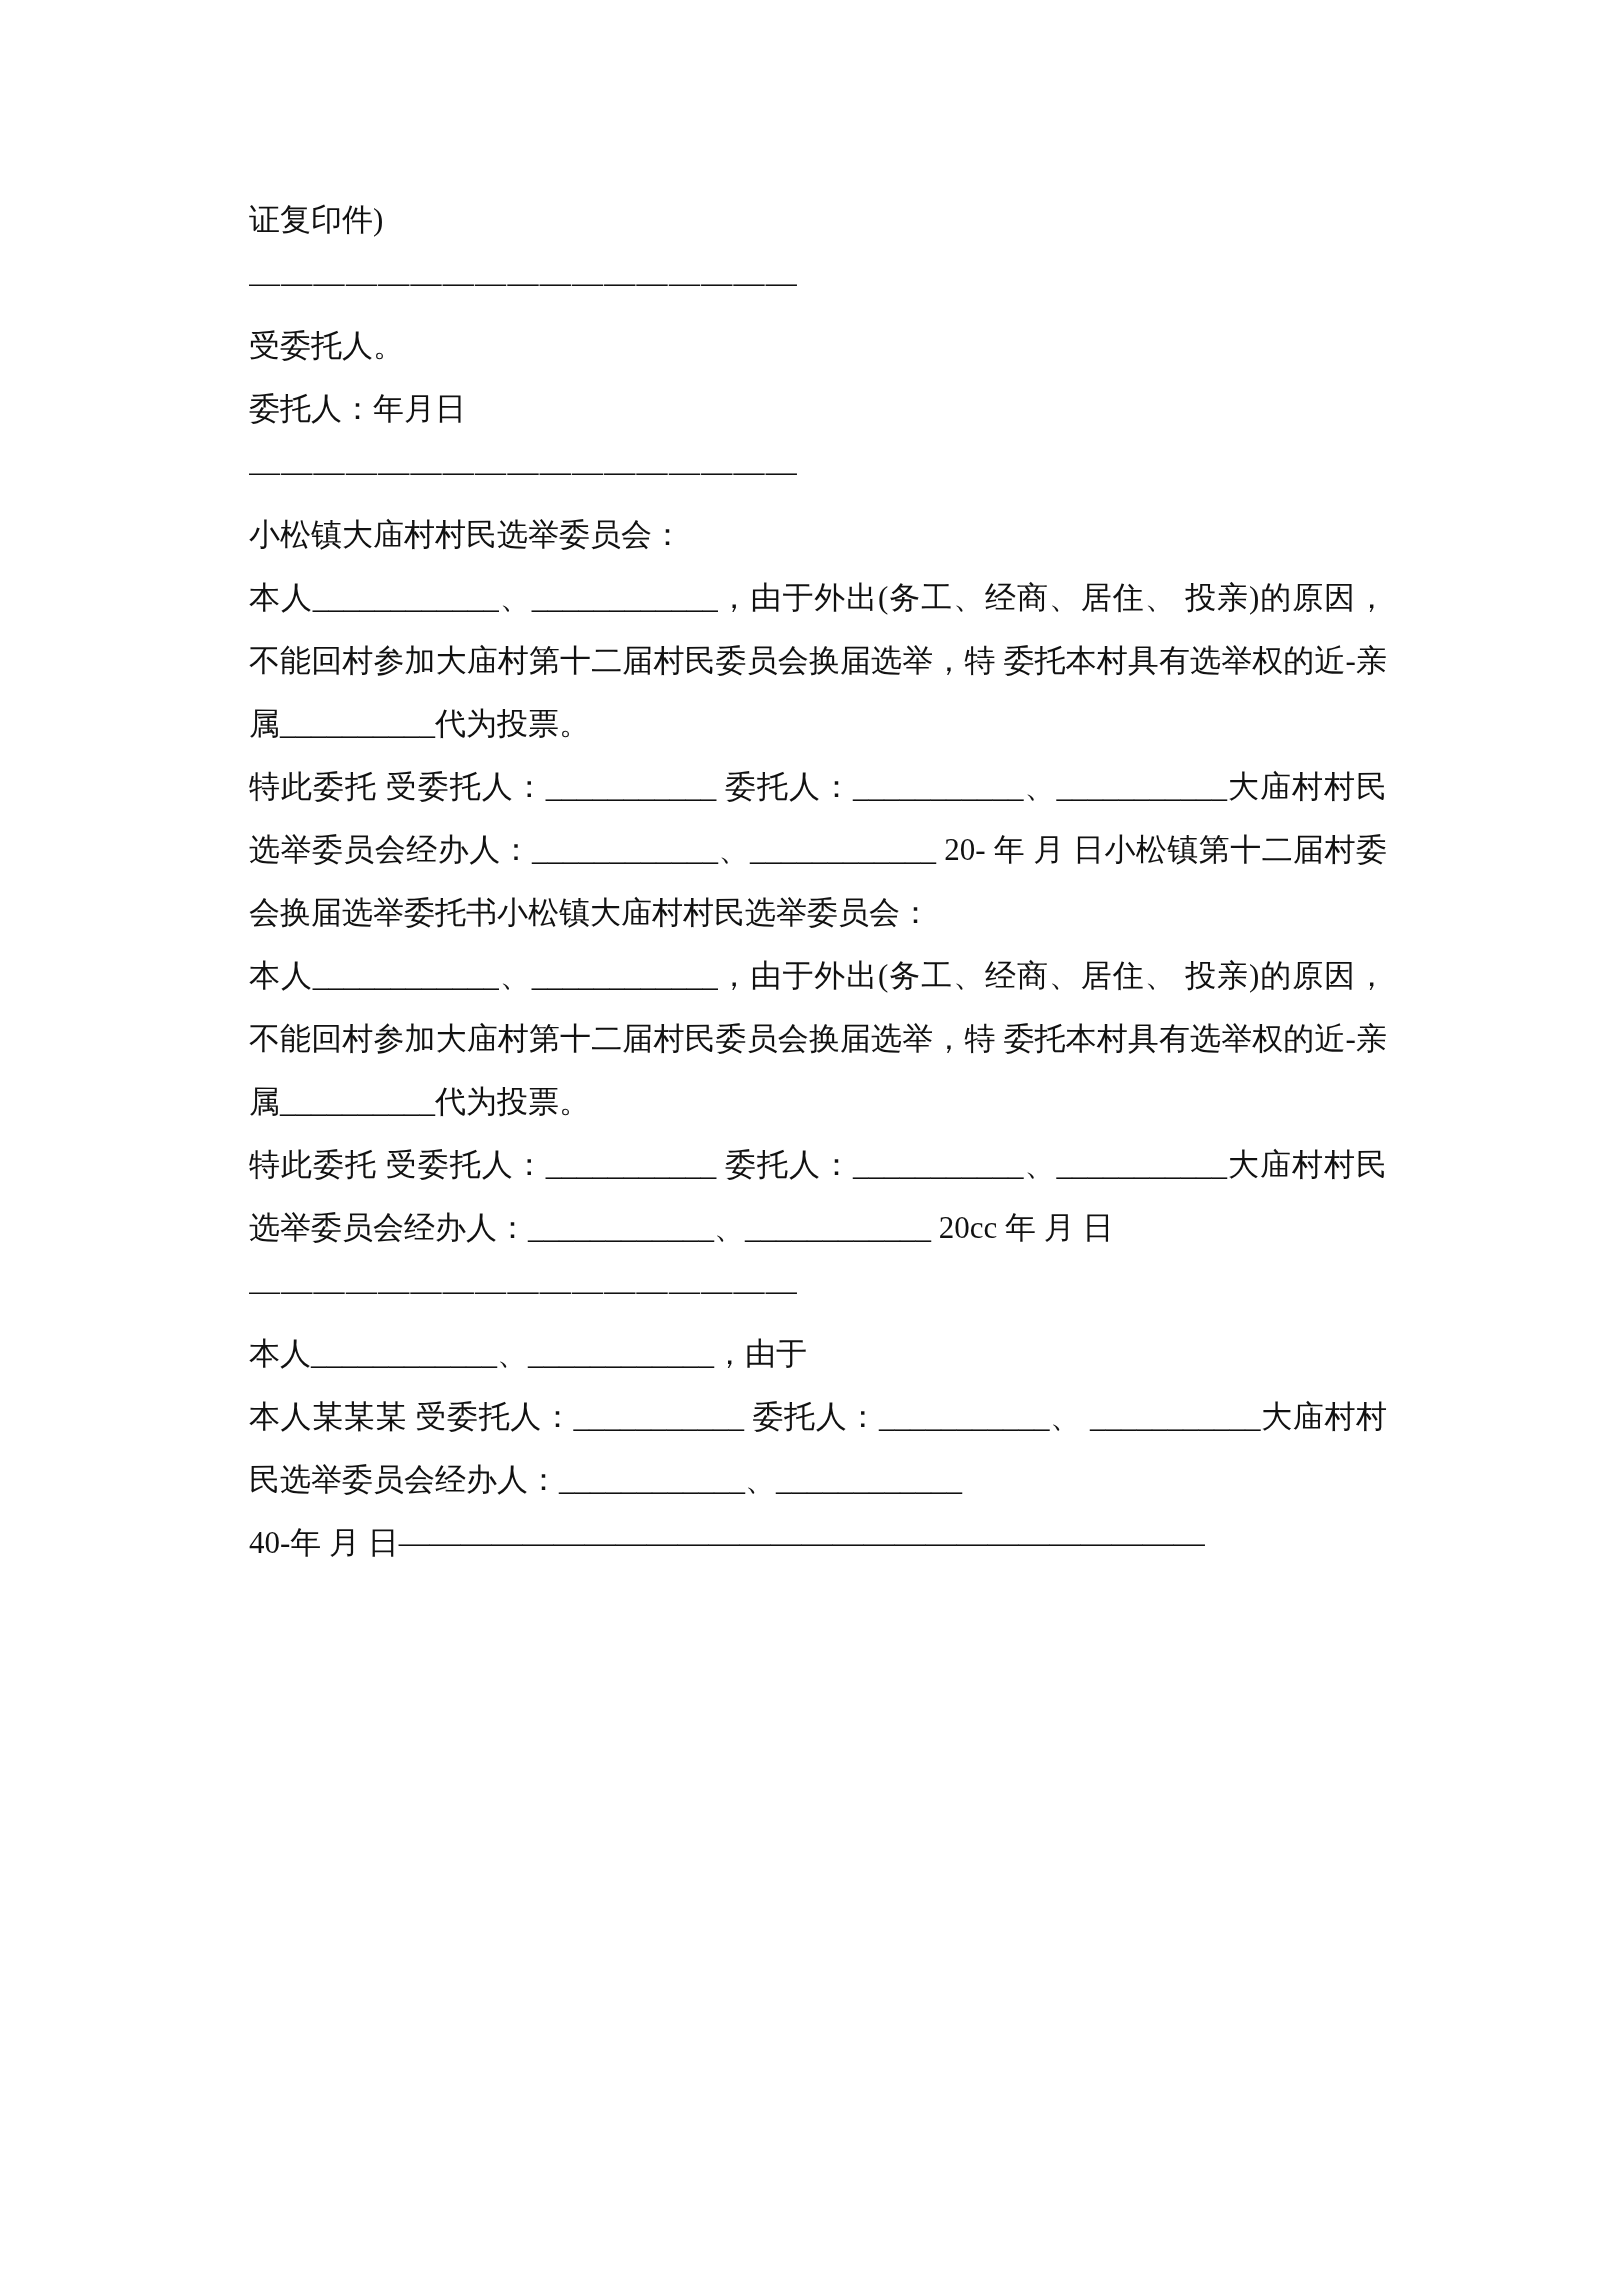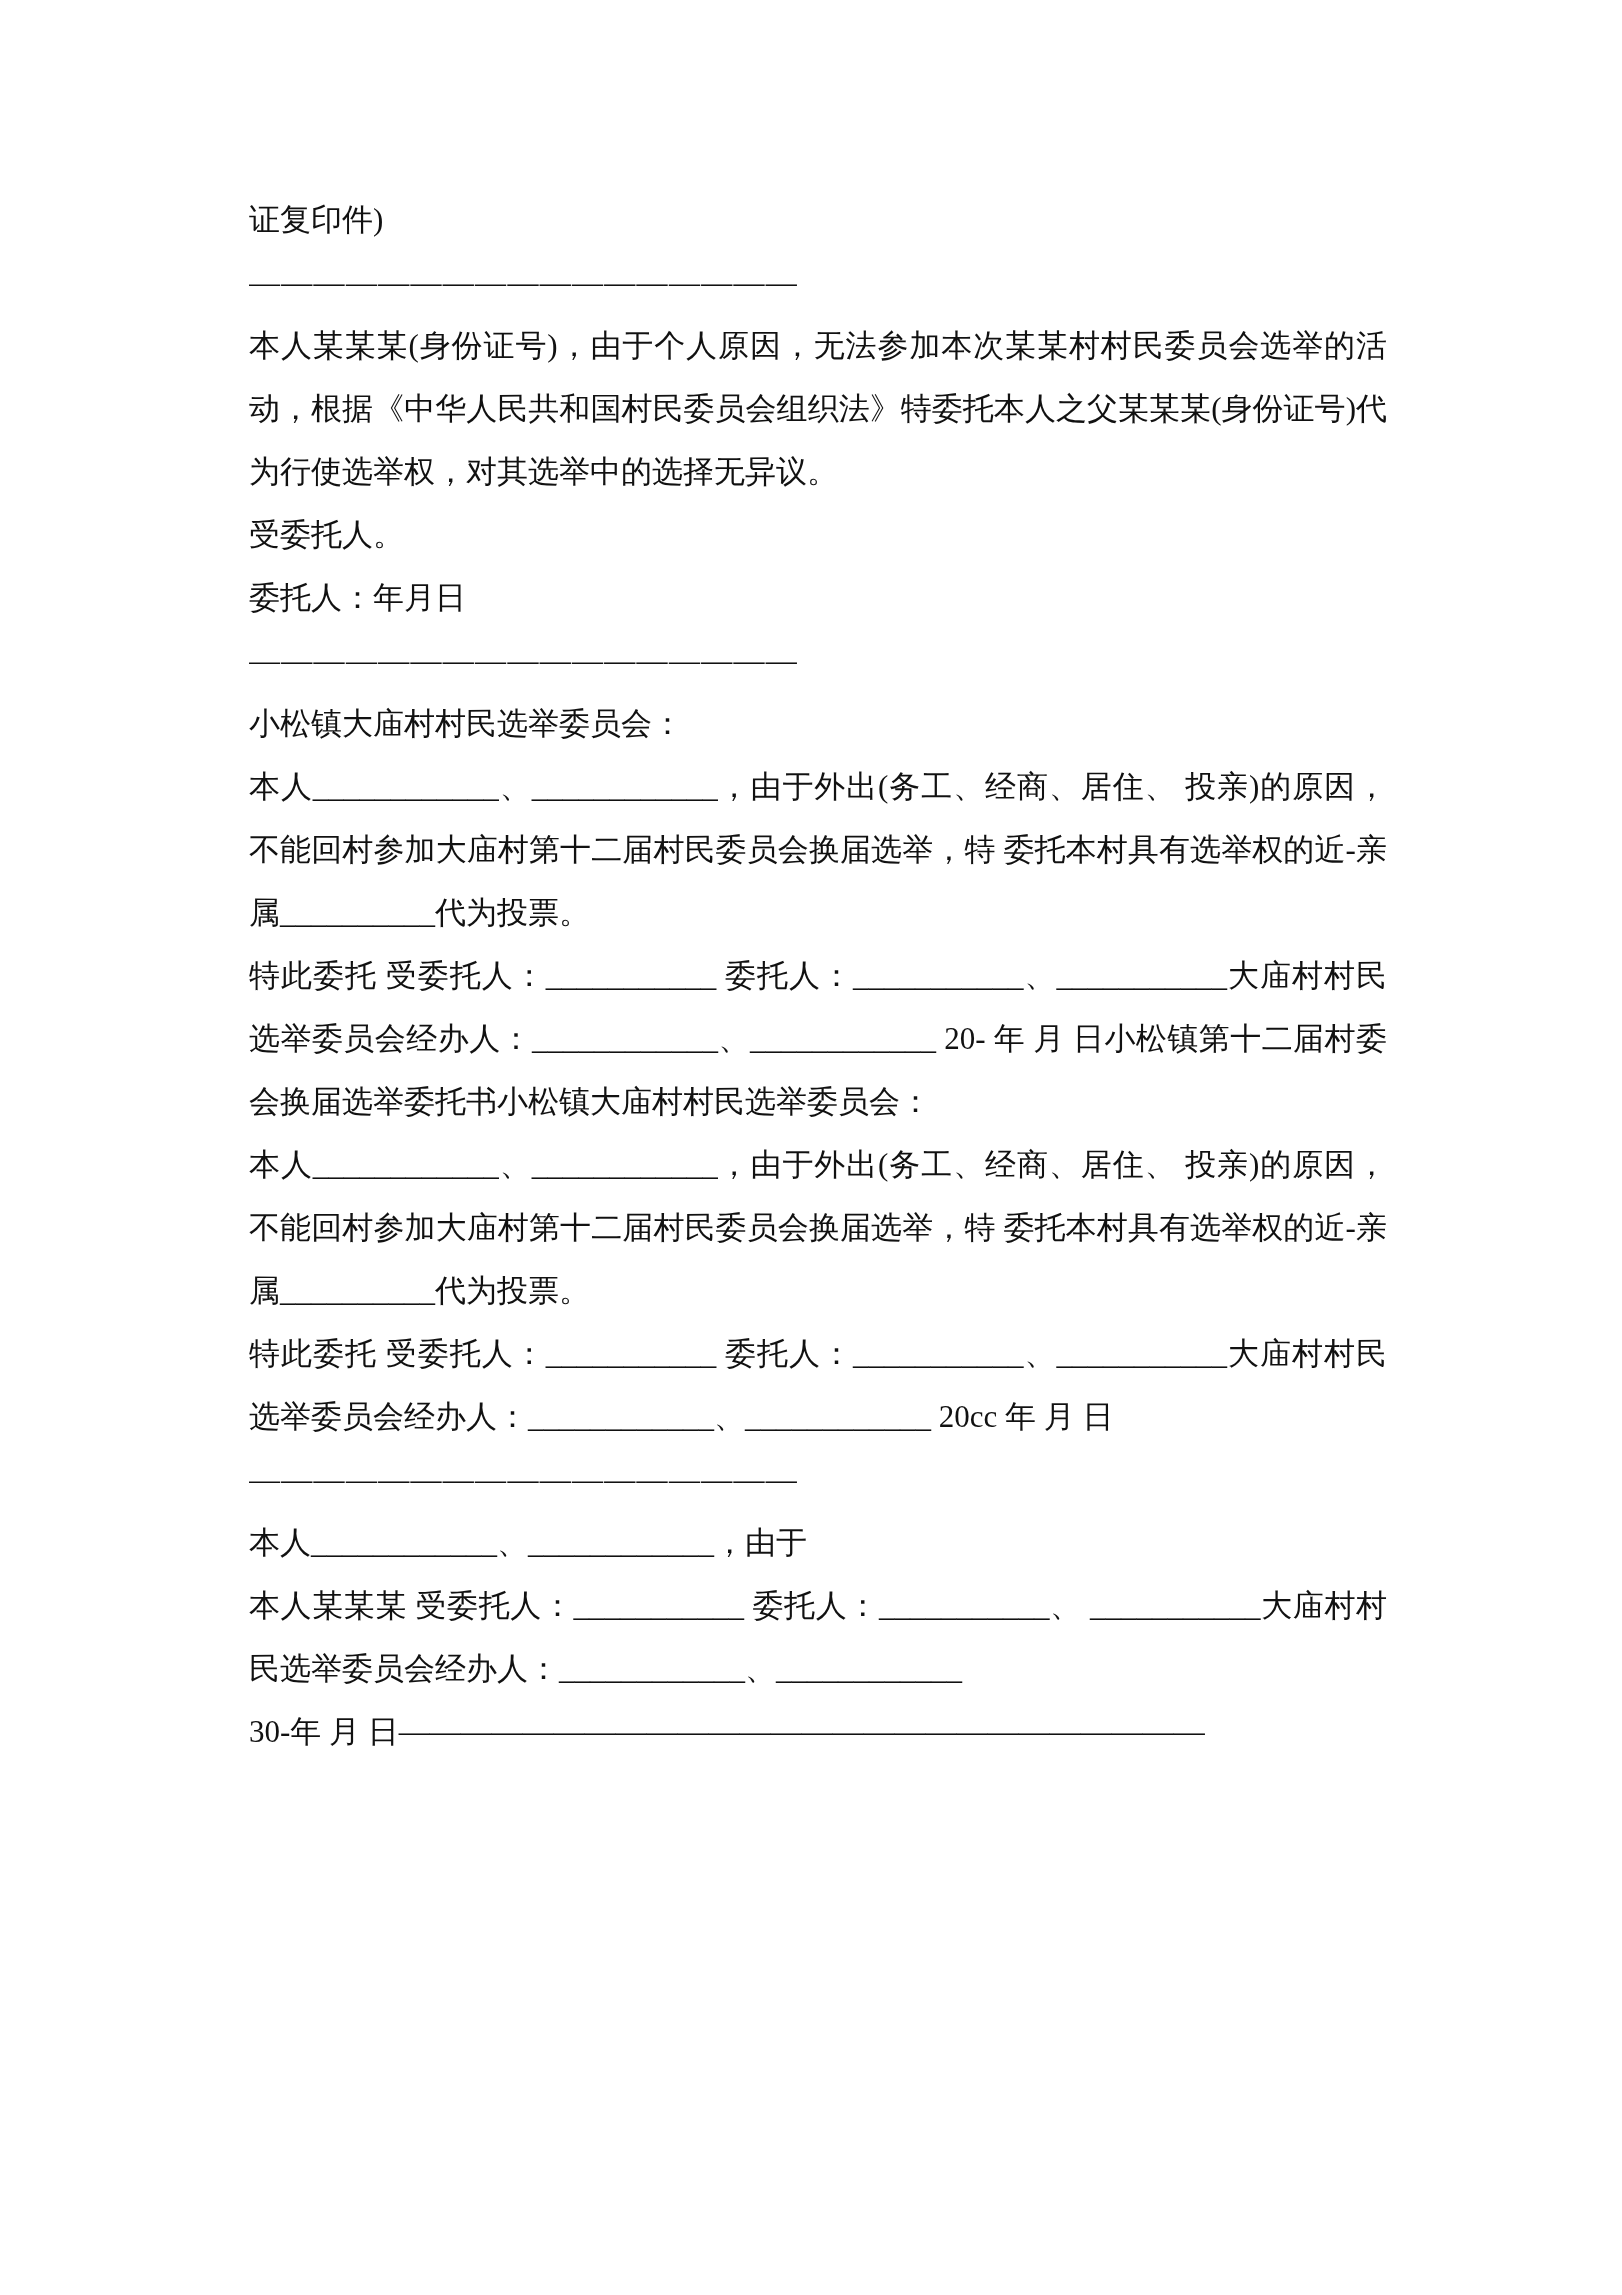--- a/index.html
+++ b/index.html
@@ -33,27 +33,26 @@
       white-space: nowrap;
       overflow: hidden;
     }
   </style>
 </head>
 <body>
 
 <main class="page">
   <p class="line">证复印件)</p>
   <p class="line sep">—————————————————</p>
-  <p class="line">本人某某某(身份证号)，由于个人原因，无法参加本次某某村村民委员会选举的活动，根据《中华人民共和国村民委员会组织法》特委托本人之父某某某(身份证号)代为行使选举权，对其选举中的选择无异议。</p>
   <p class="line">受委托人。</p>
   <p class="line">委托人：年月日</p>
   <p class="line sep">—————————————————</p>
   <p class="line">小松镇大庙村村民选举委员会：</p>
   <p class="line">本人____________、____________，由于外出(务工、经商、居住、 投亲)的原因，不能回村参加大庙村第十二届村民委员会换届选举，特 委托本村具有选举权的近-亲属__________代为投票。</p>
   <p class="line">特此委托 受委托人：___________ 委托人：___________、___________大庙村村民选举委员会经办人：____________、____________ 20- 年 月 日小松镇第十二届村委会换届选举委托书小松镇大庙村村民选举委员会：</p>
   <p class="line">本人____________、____________，由于外出(务工、经商、居住、 投亲)的原因，不能回村参加大庙村第十二届村民委员会换届选举，特 委托本村具有选举权的近-亲属__________代为投票。</p>
   <p class="line">特此委托 受委托人：___________ 委托人：___________、___________大庙村村民选举委员会经办人：____________、____________ 20cc 年 月 日</p>
   <p class="line sep">—————————————————</p>
   <p class="line">本人____________、____________，由于</p>
   <p class="line">本人某某某 受委托人：___________ 委托人：___________、 ___________大庙村村民选举委员会经办人：____________、____________</p>
-  <p class="line">30-年 月 日——————————————————————————</p>
+  <p class="line">40-年 月 日——————————————————————————</p>
 </main>
 
 
 </body></html>

